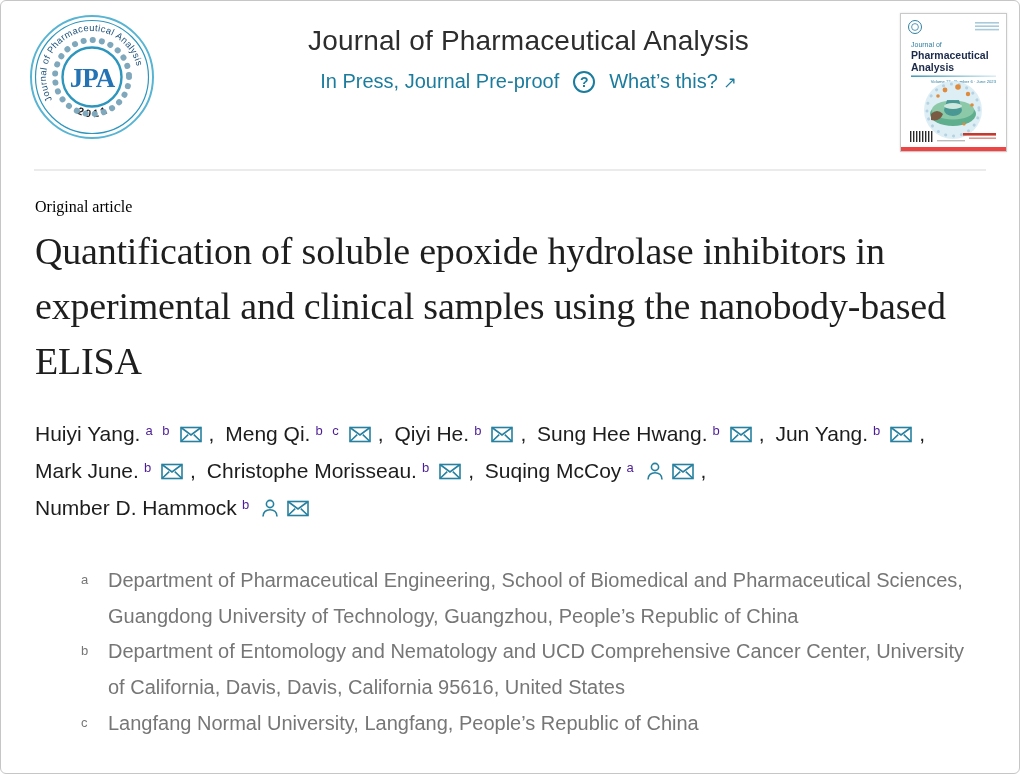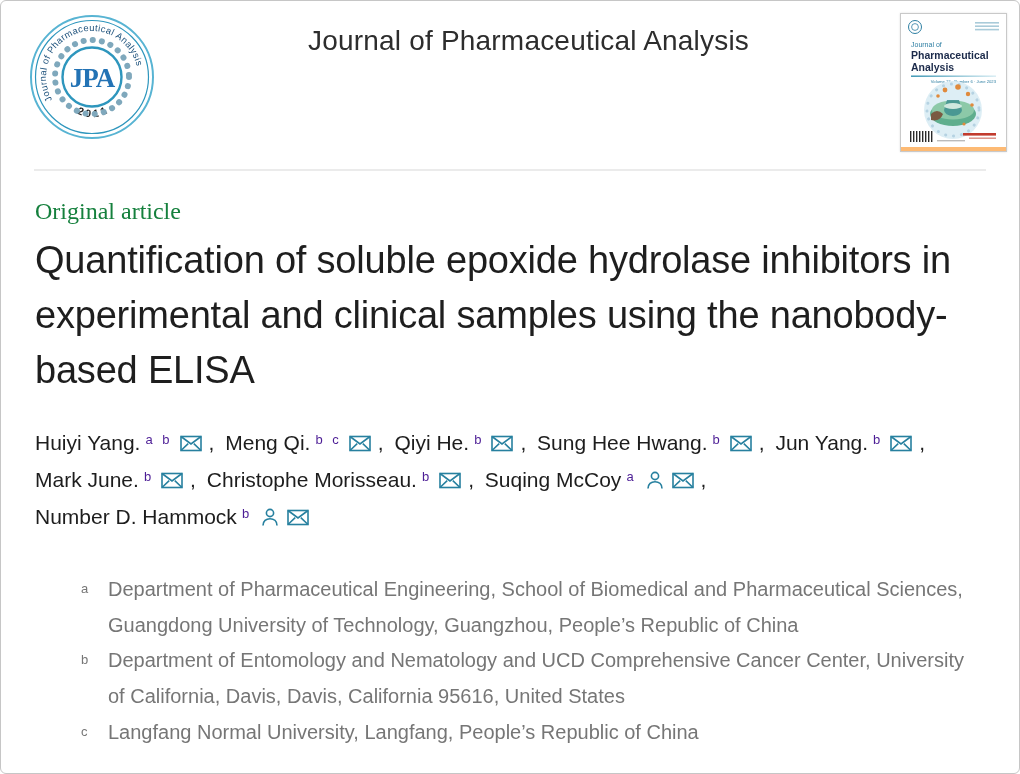--- a/index.html
+++ b/index.html
@@ -19,30 +19,30 @@
   .journal-title { font-size:28px; color:#2d2d2d; letter-spacing:.2px; }
   .available { font-size:19px; color:#333; margin-top:15px; }
   .links-row { margin-top:13px; display:flex; justify-content:center; align-items:center; gap:14px; }
   .teal-link { color:#1b7c9e; font-size:20px; text-decoration:none; cursor:pointer; }
   .help-circle {
     width:22px; height:22px; border:2px solid #1b7c9e; border-radius:50%;
     color:#1b7c9e; font-size:14px; font-weight:bold; line-height:18px;
     display:inline-block; text-align:center; cursor:pointer;
   }
   .arrow { font-size:16px; }
-  .cover-wrap { width:107px; flex:0 0 auto; border:1px solid #c9c9c9; background:#fdba74; box-shadow:0 0 2px rgba(0,0,0,.12); }
+  .cover-wrap { width:107px; flex:0 0 auto; border:1px solid #c9c9c9; background:#ef4444; box-shadow:0 0 2px rgba(0,0,0,.12); }
 
   
   .divider { border-top:2px solid #ebebeb; margin:17px 33px 0 33px; }
 
   
   .main { padding:0 34px; }
-  .category { font-family:"Liberation Serif", serif; font-size:24px; color:#15803d; margin-top:27px; }
+  .category { font-family:"Liberation Serif", serif; font-size:16px; color:#000000; margin-top:27px; }
   .article-title {
-    font-family:Liberation Sans, sans-serif; font-weight:400;
+    font-family:Liberation Serif, serif; font-weight:400;
     font-size:38px; line-height:1.45; color:#1e1e1e;
     margin:8px 0 0 0; max-width:985px; letter-spacing:-.2px;
   }
 
   
   .authors { margin-top:27px; font-size:21px; line-height:1.76; color:#1d1d1d; max-width:965px; }
   .author { white-space:nowrap; }
   .author-name { color:#1d1d1d; text-underline-offset:4px; text-decoration-thickness:1.5px; cursor:pointer; }
   .author-sup { font-size:13px; color:#4c1d95; margin-left:5px; letter-spacing:3px; vertical-align:6px; }
   .author-icon { vertical-align:-2px; margin-left:7px; cursor:pointer; }
@@ -75,20 +75,26 @@
         <textPath href="#arcBottom" startOffset="50%">2 0 1 1</textPath>
       </text>
       <circle cx="63" cy="63" r="37" fill="none" stroke="#7fa8bc" stroke-width="6" stroke-dasharray="0.1 9.1" stroke-linecap="round"></circle>
       <circle cx="63" cy="63" r="29.5" fill="#ffffff" stroke="#2e96bd" stroke-width="2.4"></circle>
       <text x="63" y="73" text-anchor="middle" font-size="27" font-weight="bold" fill="#2373b5" font-family="Liberation Serif, serif" letter-spacing="-1">JPA</text>
     </svg>
   </div>
 
   <div class="header-center">
     <div class="journal-title">Journal of Pharmaceutical Analysis</div>
+    <div class="links-row">
+      <a class="teal-link">In Press, Journal Pre-proof</a>
+      <span class="help-circle">?</span>
+      <a class="teal-link"><span>What’s this?</span>
+        <span class="arrow">↗</span></a>
+    </div>
   </div>
 
   <div class="cover-wrap">
     <svg width="105" height="133" viewBox="0 0 105 133">
       <defs>
         <linearGradient id="ruleGrad" x1="0" y1="0" x2="1" y2="0">
           <stop offset="0" stop-color="#2e8fae"></stop>
             <stop offset="1" stop-color="#d7ecf3"></stop>
         </linearGradient>
         <pattern id="bc" width="3" height="1" patternUnits="userSpaceOnUse">

